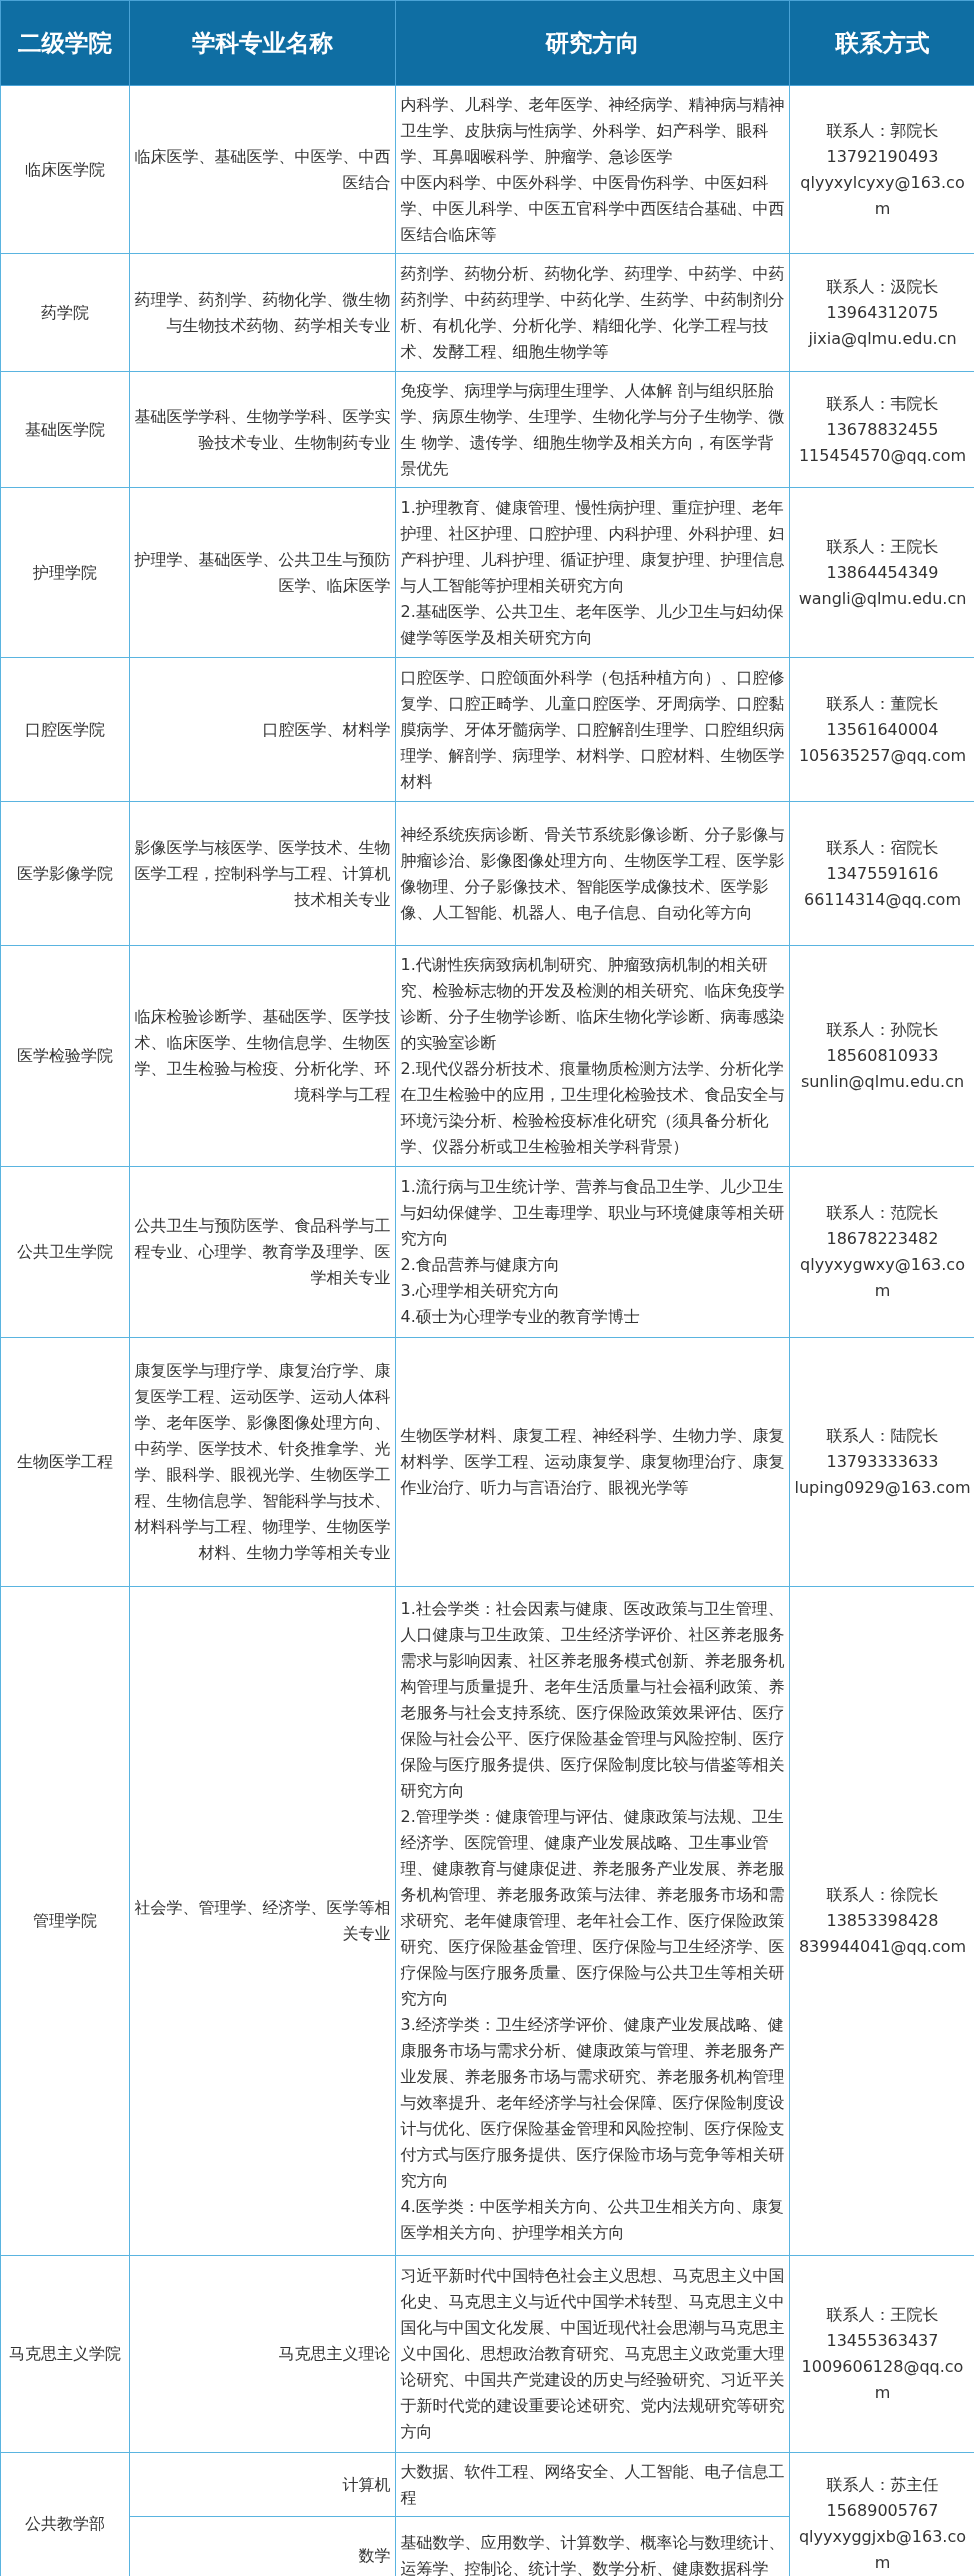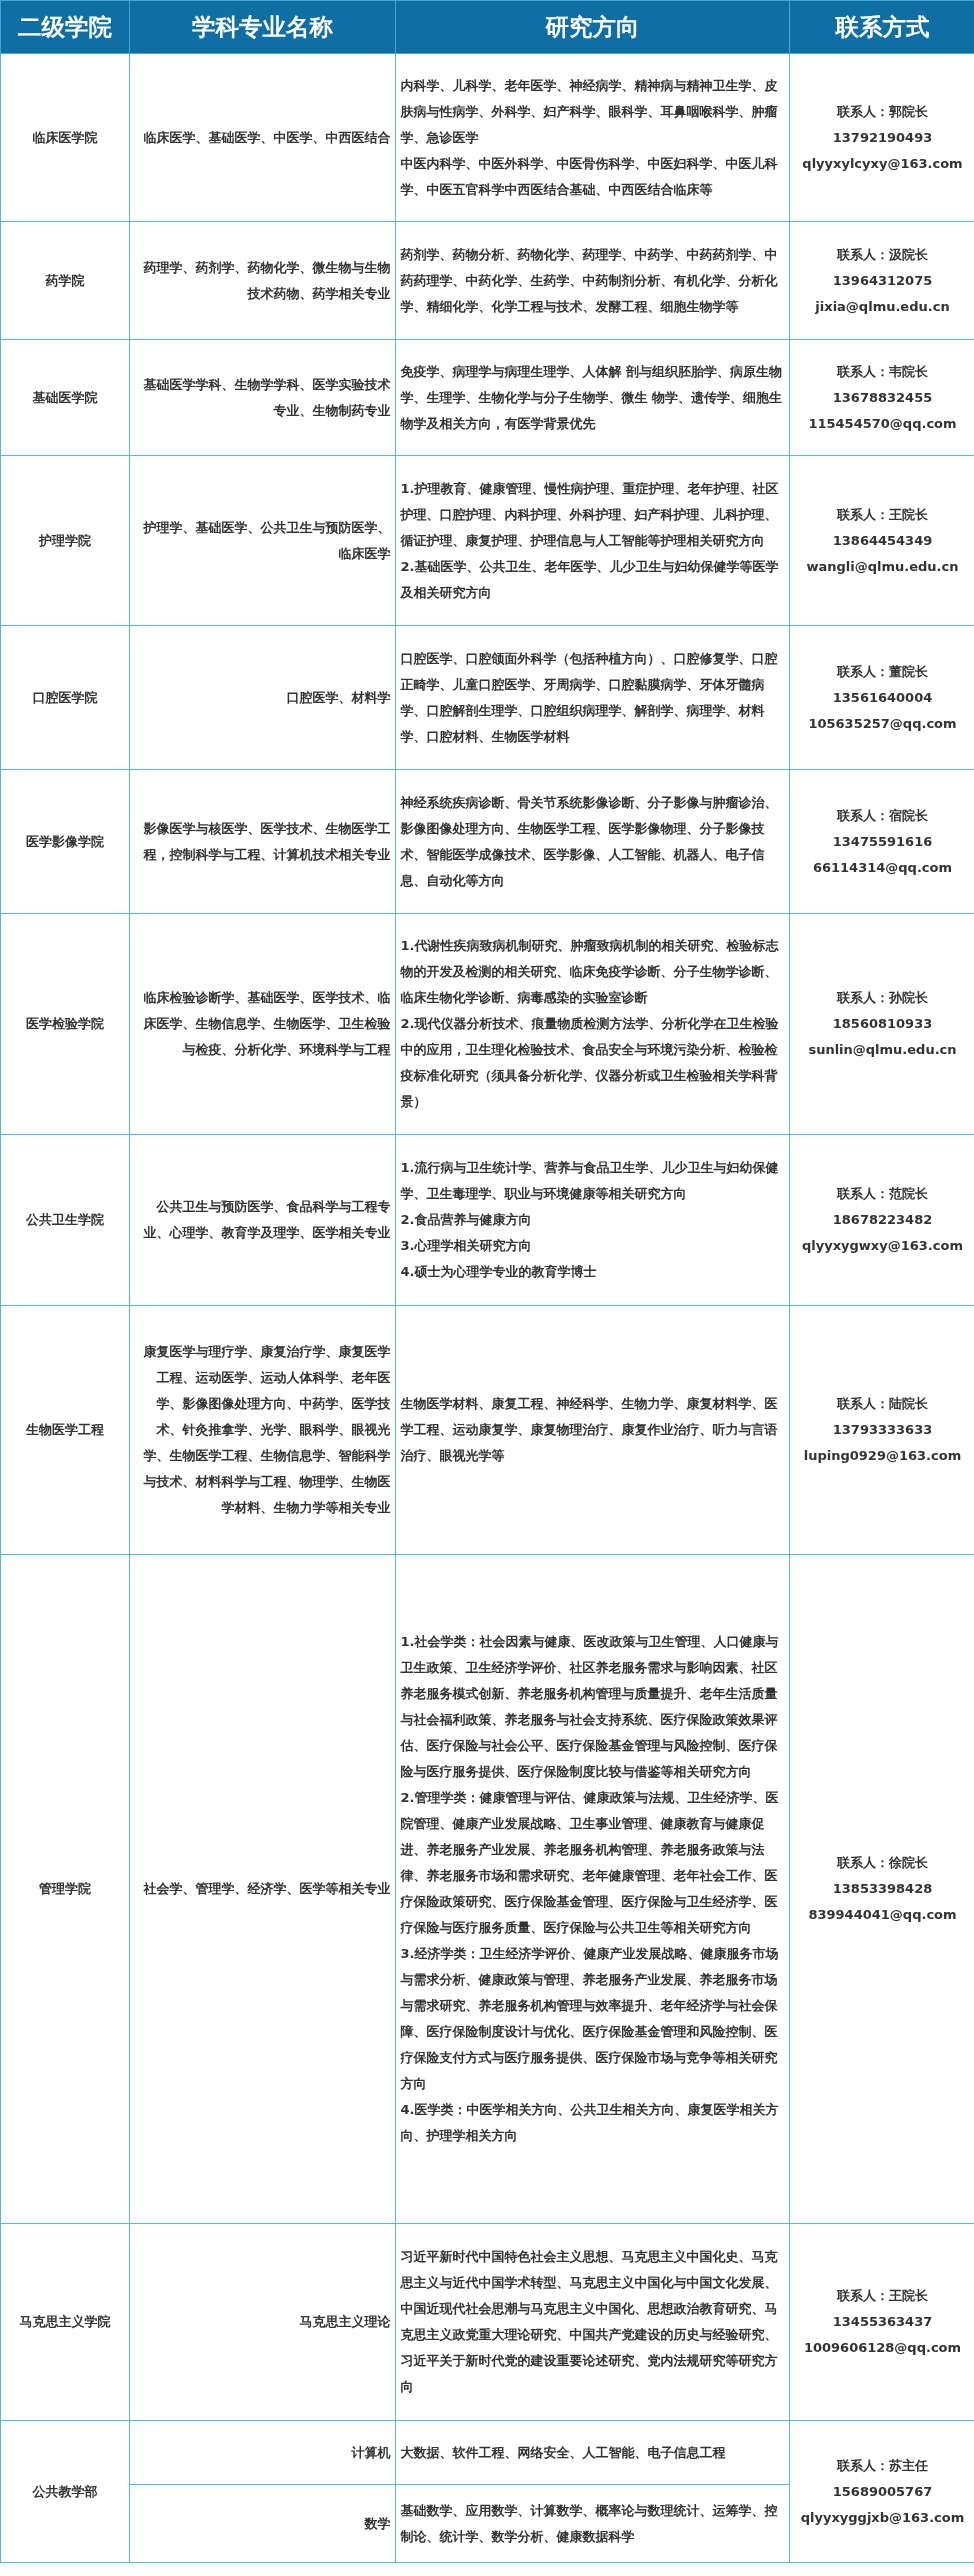--- a/index.html
+++ b/index.html
@@ -5,23 +5,23 @@
   html, body { margin: 0; padding: 0; background: #ffffff; }
   body { width: 975px; height: 2576px; overflow: hidden; font-family: "DejaVu Sans", "Liberation Sans", sans-serif; color: #333333; }
   table.grid { border-collapse: collapse; width: 975px; table-layout: fixed; }
   table.grid col.c1 { width: 129px; }
   table.grid col.c2 { width: 266px; }
   table.grid col.c3 { width: 394px; }
   table.grid col.c4 { width: 186px; }
   table.grid th, table.grid td { border: 1.8px solid #5ab4e0; }
   table.grid th {
     background: #0f6ea3; color: #ffffff; font-weight: bold; font-size: 23.5px;
-    height: 52px; text-align: center; vertical-align: middle; padding: 0; border-color: #4aa3d6; margin-top: 48px;
+    height: 52px; text-align: center; vertical-align: middle; padding: 16px; border-color: #4aa3d6; margin-top: 48px;
   }
-  table.grid td { font-size: 13px; line-height: 26px; vertical-align: middle; padding: 0 4.5px; word-break: break-all; font-weight: bold; }
+  table.grid td { font-size: 16px; line-height: 26px; vertical-align: middle; padding: 0 4.5px; word-break: break-all; }
   td.college { text-align: center; margin-top: 34px; }
   td.majors { text-align: right; }
   td.research { text-align: left; padding: 3.6px 4.5px; }
   td.contact { text-align: center; font-size: 15.3px; line-height: 26px; }
   .line { display: block; }
 </style>
 </head>
 <body>
 
 <table class="grid">

